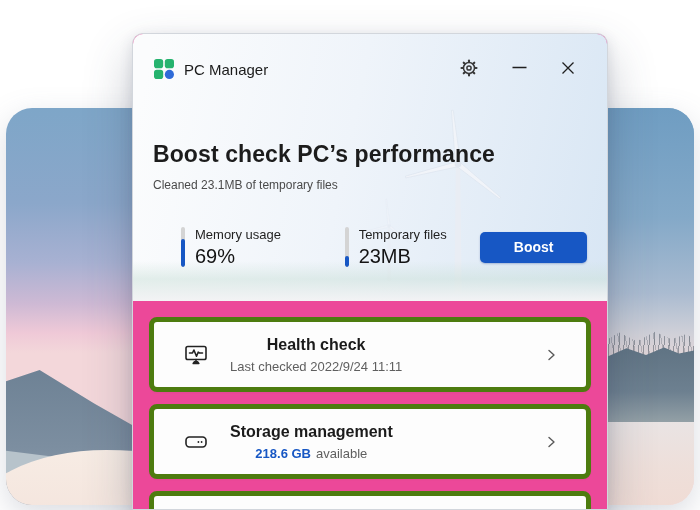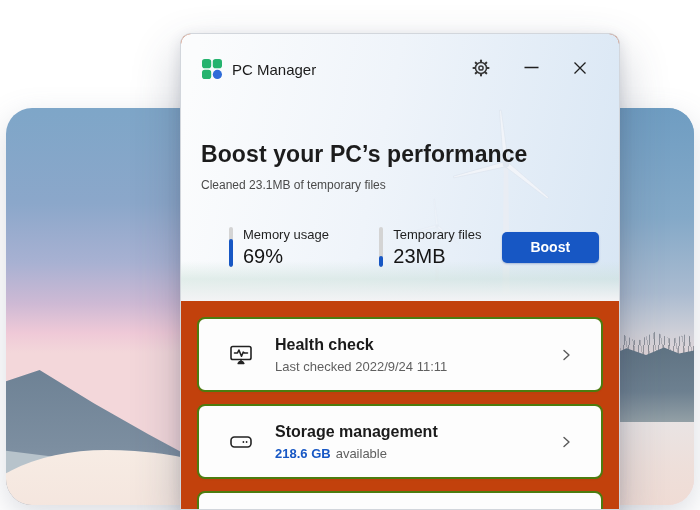--- a/index.html
+++ b/index.html
@@ -25,23 +25,23 @@
     clip-path:polygon(0 55%,7% 30%,16% 48%,27% 18%,38% 42%,50% 10%,62% 36%,74% 8%,85% 30%,94% 16%,100% 26%,100% 100%,0 100%);}
   .wp-dune-right{position:absolute;left:538px;right:0;top:238px;height:76px;
     background:linear-gradient(180deg,#5f7383 0%,#6d8090 60%,#93a0a6 100%);
     clip-path:polygon(0 18%,8% 10%,18% 16%,30% 5%,42% 14%,55% 3%,68% 12%,80% 2%,90% 10%,100% 6%,100% 100%,0 100%);}
   .wp-sand-streak{position:absolute;left:545px;top:270px;width:84px;height:22px;background:#d6d7d0;
     border-radius:50%;transform:rotate(-5deg);opacity:.8;}
   .wp-sand-right{position:absolute;left:538px;right:0;top:312px;bottom:0;
     background:linear-gradient(180deg,#e9e4e4 0%,#eedfda 55%,#f0dcd5 100%);}
 
   
-  .window{position:absolute;left:132px;top:33px;width:440px;height:477px;border-radius:11px 11px 0 0;
+  .window{position:absolute;left:132px;top:33px;width:476px;height:477px;border-radius:11px 11px 0 0;
     overflow:hidden;border:1px solid #d2d6dc;box-sizing:border-box;
-    box-shadow:0 22px 48px rgba(55,65,90,.30),0 4px 14px rgba(55,65,90,.14);background:#c2410c;margin-left:48px;}
+    box-shadow:0 22px 48px rgba(55,65,90,.30),0 4px 14px rgba(55,65,90,.14);background:#ec4899;}
 
   .hero{position:relative;height:267px;overflow:hidden;
     background:linear-gradient(102deg,#fbfcfd 4%,#eff4fa 45%,#d8e6f4 100%);}
   .hero-band{position:absolute;left:0;right:0;bottom:0;height:40px;
     background:linear-gradient(180deg,rgba(213,229,223,0) 0%,rgba(206,226,219,.55) 45%,#f3f3f5 100%);}
   .turbine{position:absolute;pointer-events:none;}
   .turbine-main{left:225px;top:70px;}
   .turbine-small{left:211px;top:157px;opacity:.5;}
 
   .titlebar{position:relative;display:flex;align-items:center;margin:21px 20px 0 20px;height:28px;}
@@ -57,22 +57,22 @@
   .stat{display:flex;gap:10px;width:136px;padding-left:28px;}
   .stat-bar{position:relative;width:4px;height:40px;border-radius:2px;background:#d4d4d4;overflow:hidden;flex:none;margin-top:2px;}
   .stat-fill{position:absolute;left:0;right:0;bottom:0;border-radius:2px;background:var(--accent,#1757c4);}
   .stat-text{display:flex;flex-direction:column;}
   .stat-label{font-size:13px;color:#1f1f1f;line-height:17px;margin-top:1px;}
   .stat-value{font-size:20px;color:#141414;line-height:26px;}
   .boost-btn{margin-left:auto;width:107px;height:31px;border:none;border-radius:5px;background:var(--accent,#1757c4);
     color:#ffffff;font-family:inherit;font-size:14px;font-weight:600;cursor:pointer;box-shadow:0 1px 2px rgba(20,60,140,.3);}
 
   .cards-section{padding:16px;display:flex;flex-direction:column;gap:12px;background:transparent;}
-  .card{display:flex;align-items:center;height:75px;background:#fdfdfd;border:2px solid #4d7c0f;border-radius:8px;
-    box-sizing:border-box;padding:0 20px 0 28px;cursor:pointer;box-shadow:0 1px 2px rgba(0,0,0,.03);}
+  .card{display:flex;align-items:center;height:75px;background:#fdfdfd;border:5px solid #4d7c0f;border-radius:8px;
+    box-sizing:border-box;padding:0 20px 0 28px;cursor:pointer;box-shadow:0 1px 2px rgba(0,0,0,.03);text-align:center;}
   .card-icon{flex:none;display:flex;margin-right:20px;}
   .card-text{display:flex;flex-direction:column;gap:3px;}
   .card-title{font-size:16px;font-weight:600;color:#1b1b1b;line-height:20px;}
   .card-sub{font-size:13px;color:#5f5f5f;line-height:17px;}
   .card-sub .value{color:var(--accent,#1757c4);font-weight:700;}
   .card-sub .suffix{margin-left:5px;}
   .card-chevron{margin-left:auto;display:flex;padding-right:8px;}
   .card-partial{height:75px;}
 </style>
 </head>
@@ -168,21 +168,21 @@
           <button class="tb-btn">
             <span>
               <svg width="16" height="16" viewBox="0 0 16 16">
                   <path d="M2.5 2.5 L13.5 13.5 M13.5 2.5 L2.5 13.5" stroke="#1f1f1f" stroke-width="1.3"></path>
                 </svg>
             </span>
           </button>
         </div>
       </div>
 
-      <div class="heading">Boost your PC’s performance</div>
+      <div class="heading">Boost check PC’s performance</div>
       <div class="subheading">Cleaned 23.1MB of temporary files</div>
 
       <div class="stats-row">
         <div class="stat">
           <div class="stat-bar">
             <div class="stat-fill" style="height: 69%;"></div>
           </div>
           <div class="stat-text">
             <span class="stat-label">Memory usage</span>
             <span class="stat-value">69%</span>

